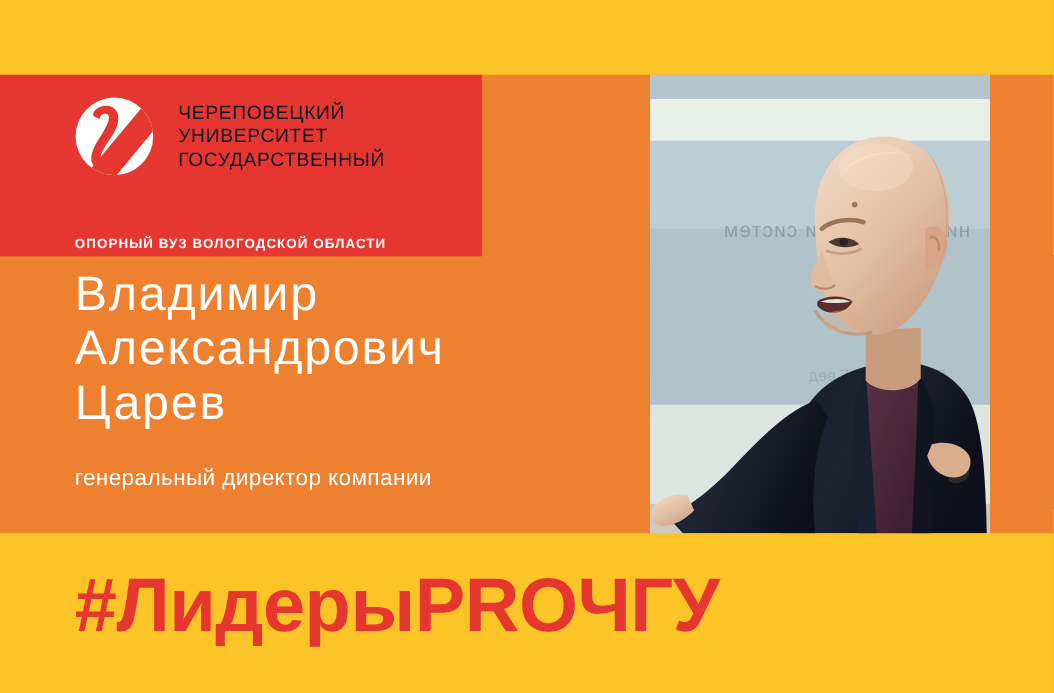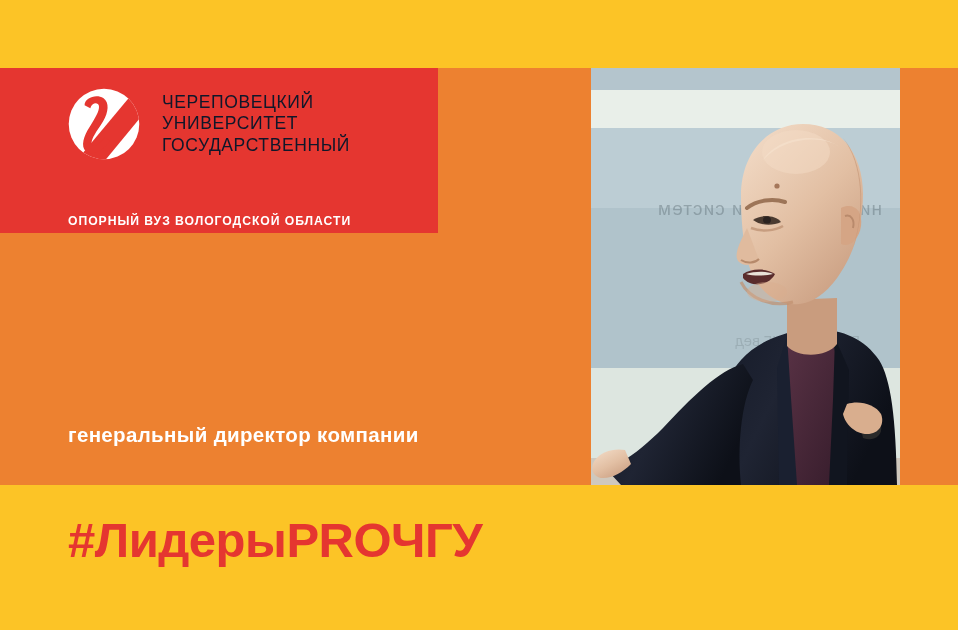--- a/index.html
+++ b/index.html
@@ -26,28 +26,28 @@
 
   
   .speaker-name{
     position:absolute;left:68px;top:243px;width:520px;
     color:#ffffff;font-size:44px;line-height:1.12;font-weight:500;
     letter-spacing:1.6px;
   }
   .speaker-name div{white-space:nowrap;}
   .speaker-role{
     position:absolute;left:68px;top:420px;width:520px;
-    color:#ffffff;font-size:20.5px;line-height:1.42;letter-spacing:.35px;font-weight:700;
+    color:#ffffff;font-size:20.5px;line-height:1.42;letter-spacing:.35px;font-weight:400;
   }
   .speaker-role div{white-space:nowrap;}
 
   
   .hashtag{
     position:absolute;left:68px;top:516px;
-    color:#E53630;font-size:49px;font-weight:bold;letter-spacing:-0.5px;line-height:1;white-space:nowrap;
+    color:#E53630;font-size:69px;font-weight:bold;letter-spacing:-0.5px;line-height:1;white-space:nowrap;
   }
 
   
   .photo{position:absolute;left:591px;top:68px;width:309px;height:417px;overflow:hidden;background:#c3d2d9;}
   .photo svg{display:block;width:309px;height:417px;}
 </style>
 </head>
 <body>
 
 <div class="poster">
@@ -89,20 +89,25 @@
       <div class="logo-words">
         <div>ЧЕРЕПОВЕЦКИЙ</div>
         <div>УНИВЕРСИТЕТ</div>
         <div>ГОСУДАРСТВЕННЫЙ</div>
       </div>
     </div>
 
     <div class="logo-tagline">ОПОРНЫЙ ВУЗ ВОЛОГОДСКОЙ ОБЛАСТИ</div>
   </div>
 
+  <div class="speaker-name">
+    <div>Владимир</div>
+    <div>Александрович</div>
+    <div>Царев</div>
+  </div>
 
   <div class="speaker-role">
     <div>генеральный директор компании</div>
   </div>
 
   <div class="hashtag">#ЛидерыPROЧГУ</div>
 
   <div class="photo">
     <svg viewBox="0 0 309 417" xmlns="http://www.w3.org/2000/svg" preserveAspectRatio="xMidYMid slice">
       <defs>

